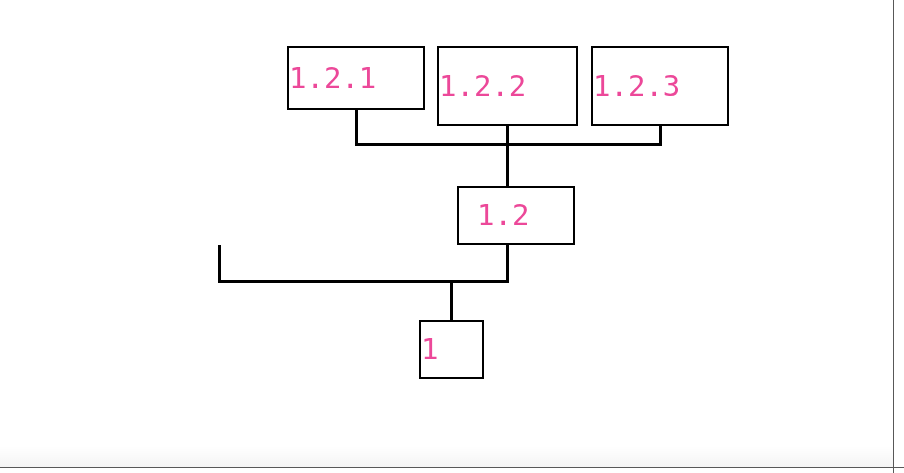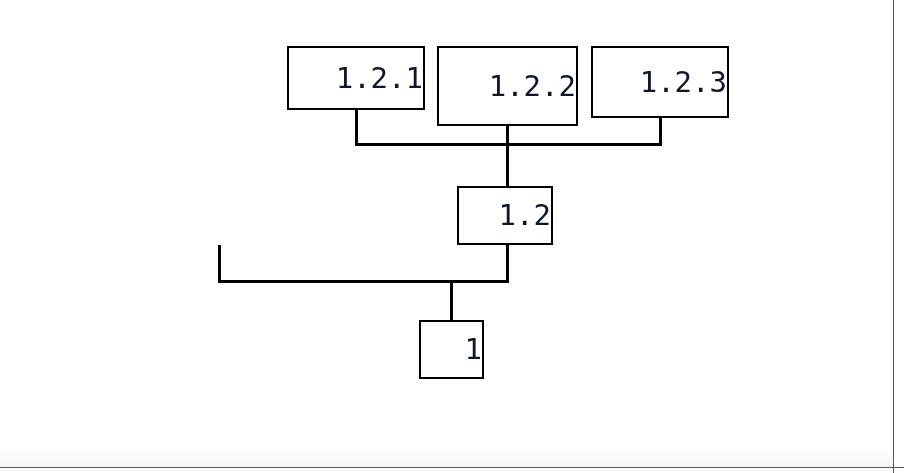--- a/index.html
+++ b/index.html
@@ -57,24 +57,24 @@
     width: 893px;
     height: 467px;
   }
 
   
   .node {
     position: absolute;
     box-sizing: border-box;
     border: 2px solid #000000;
     background: #ffffff;
-    color: #0f172a;
+    color: #ec4899;
     display: flex;
     align-items: center;
-    justify-content: flex-end;
+    justify-content: flex-start;
     font-family: "DejaVu Sans Mono", "Liberation Mono", monospace;
     font-size: 29px;
     line-height: 1;
     letter-spacing: 0px;
     white-space: nowrap;
     z-index: 3;
   }
 
   
   .conn {
@@ -104,26 +104,26 @@
     <div class="conn v" style="left:450px; top:280px; height:42px;"></div>
 
     <div class="node" style="left:287px; top:46px; width:138px; height:64px;">
       <span>1.2.1</span>
     </div>
 
     <div class="node" style="left:437px; top:46px; width:141px; height:80px;">
       <span>1.2.2</span>
     </div>
 
-    <div class="node" style="left:591px; top:46px; width:138px; height:72px;">
+    <div class="node" style="left:591px; top:46px; width:138px; height:80px;">
       <span>1.2.3</span>
     </div>
 
 
-    <div class="node" style="left:457px; top:186px; width:96px; height:59px;">
+    <div class="node" style="left:457px; top:186px; width:118px; height:59px;padding-left:18px;">
       <span>1.2</span>
     </div>
 
     <div class="node" style="left:419px; top:320px; width:65px; height:59px;">
       <span>1</span>
     </div>
 
   </div>
 
   <div class="frame-shade-bottom"></div>

